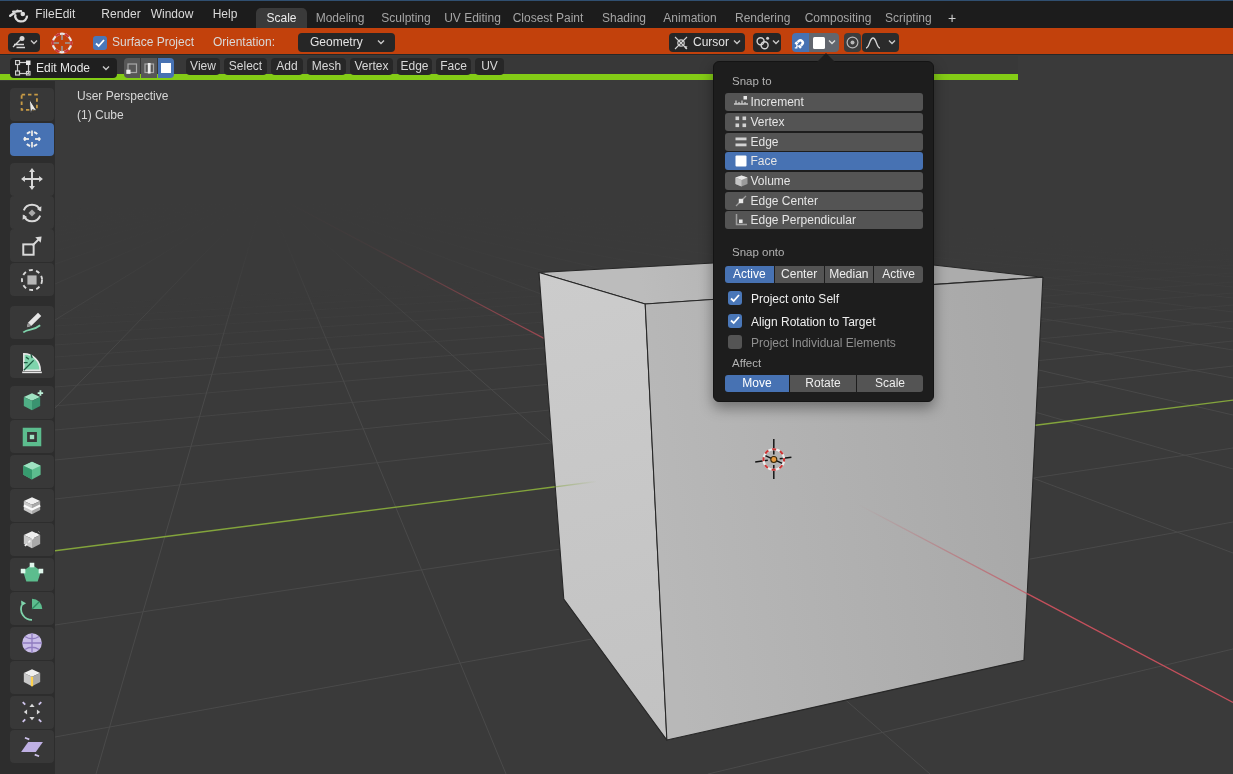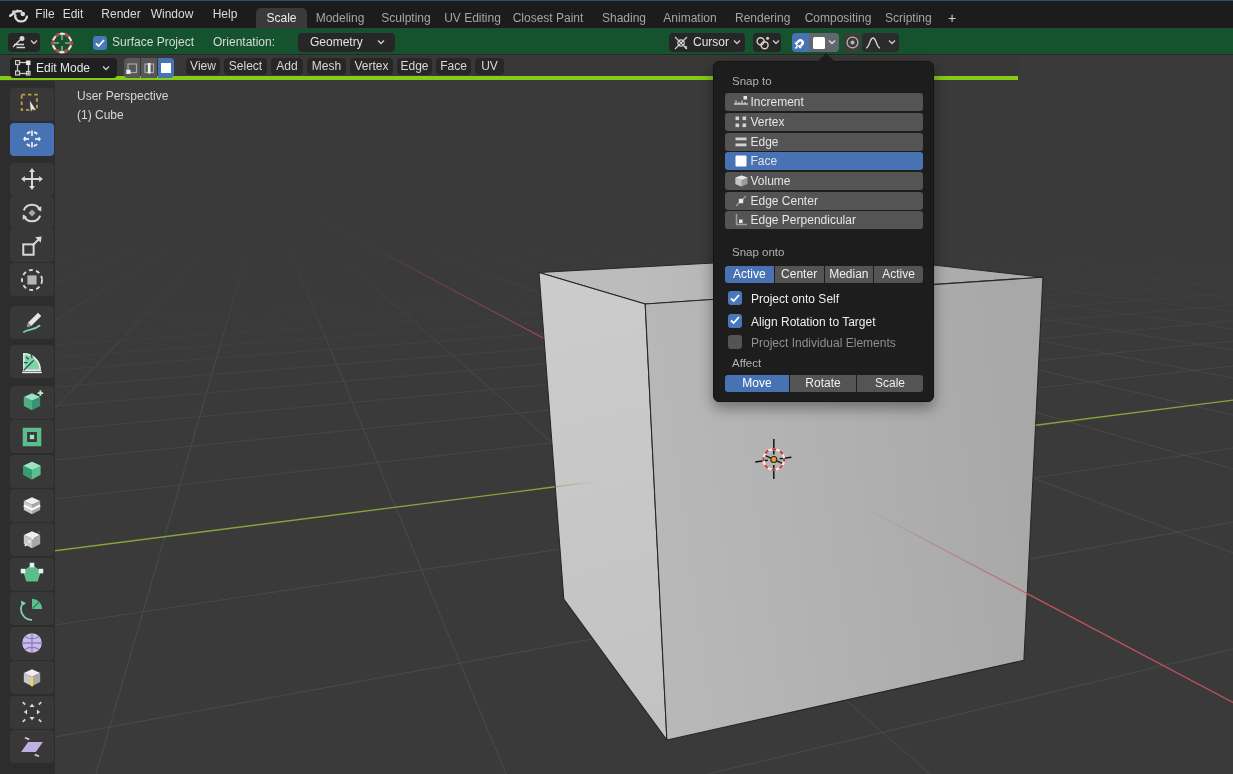--- a/index.html
+++ b/index.html
@@ -4,26 +4,26 @@
 html,body{width:1233px;height:774px;overflow:hidden;background:#3a3a3a;
 font-family:"Liberation Sans",sans-serif;-webkit-font-smoothing:antialiased}
 #app{position:relative;width:1233px;height:774px}
 .abs{position:absolute}
 
 #topbar{position:absolute;left:0;top:0;width:1233px;height:28px;background:#1c1c1c;border-top:1px solid #304f70}
 #topbar .menu{position:absolute;top:0;white-space:nowrap;height:26px;line-height:26px;font-size:12px;color:#dadada;text-align:center}
 .tab{position:absolute;top:7px;white-space:nowrap;height:21px;line-height:21px;font-size:12px;color:#a5a5a5;text-align:center}
 .tab.active{background:#3a3a3a;border-radius:5px 5px 0 0;color:#ececec}
 
-#row2{position:absolute;left:0;top:28px;width:1233px;height:27px;background:#14532d;border-bottom:1px solid #272727}
+#row2{position:absolute;left:0;top:28px;width:1233px;height:27px;background:#c2410c;border-bottom:1px solid #272727}
 .w2{position:absolute;top:5px;height:19px;background:#262626;border-radius:4px}
 .lbl{position:absolute;font-size:12px;color:#d9d9d9;line-height:19px;top:5px}
 .chev{position:absolute;width:8px;height:8px}
 
-#row3{position:absolute;left:0;top:56px;width:1018px;height:24px;background:#383838;border-bottom:4px solid #84cc16}
+#row3{position:absolute;left:0;top:56px;width:1018px;height:24px;background:#383838;border-bottom:6px solid #84cc16}
 .pill{position:absolute;top:2px;height:17px;line-height:17px;background:#272727;border-radius:4px;font-size:12px;color:#d8d8d8;text-align:center}
 
 #toolbar{position:absolute;left:0;top:81px;width:55px;height:693px;background:#2d2d2d}
 .tool{position:absolute;left:10px;width:44px;height:33px;background:#383838;border-radius:4px}
 .tool.active{background:#4772b3}
 .tool svg{position:absolute;left:10px;top:4.5px}
 
 #popup{position:absolute;left:713px;top:61px;width:221px;height:341px;background:#1d1d1d;border-radius:6px;border:1px solid #141414;box-shadow:0 6px 14px rgba(0,0,0,.38)}
 #popup .sec{position:absolute;left:18px;font-size:11.5px;color:#b2b2b2}
 .pbtn{position:absolute;left:11px;width:198px;height:18px;background:#545454;border-radius:3px;color:#e5e5e5;font-size:12px;line-height:18px}
@@ -114,21 +114,21 @@
 </svg>
 </div>
 
 <div id="topbar">
 <svg class="abs" style="left:9px;top:4px" width="20" height="18" viewBox="0 0 20 18">
 <path d="M1.2 10.8 L8.5 5.8 M4.2 6.6 L12 6.1" stroke="#dcdcdc" stroke-width="2.4" fill="none" stroke-linecap="round"></path>
 <path d="M6.6 9.3 A 5.9 5.3 0 1 0 18 10.7" fill="none" stroke="#dcdcdc" stroke-width="2.3"></path>
 <circle cx="13.8" cy="9" r="2.3" fill="#dcdcdc"></circle>
 </svg>
 <div class="menu" style="left:32px;width:26px">File</div>
-<div class="menu" style="left:60px;width:26px">Edit</div>
+<div class="menu" style="left:52px;width:26px">Edit</div>
 <div class="menu" style="left:100px;width:42px">Render</div>
 <div class="menu" style="left:149px;width:46px">Window</div>
 <div class="menu" style="left:210px;width:30px">Help</div>
 <div class="tab active" style="left:256px;width:51px">Scale</div>
 <div class="tab" style="left:315px;width:50px">Modeling</div>
 <div class="tab" style="left:380px;width:52px">Sculpting</div>
 <div class="tab" style="left:444px;width:57px">UV Editing</div>
 <div class="tab" style="left:512px;width:72px">Closest Paint</div>
 <div class="tab" style="left:601px;width:46px">Shading</div>
 <div class="tab" style="left:663px;width:54px">Animation</div>

